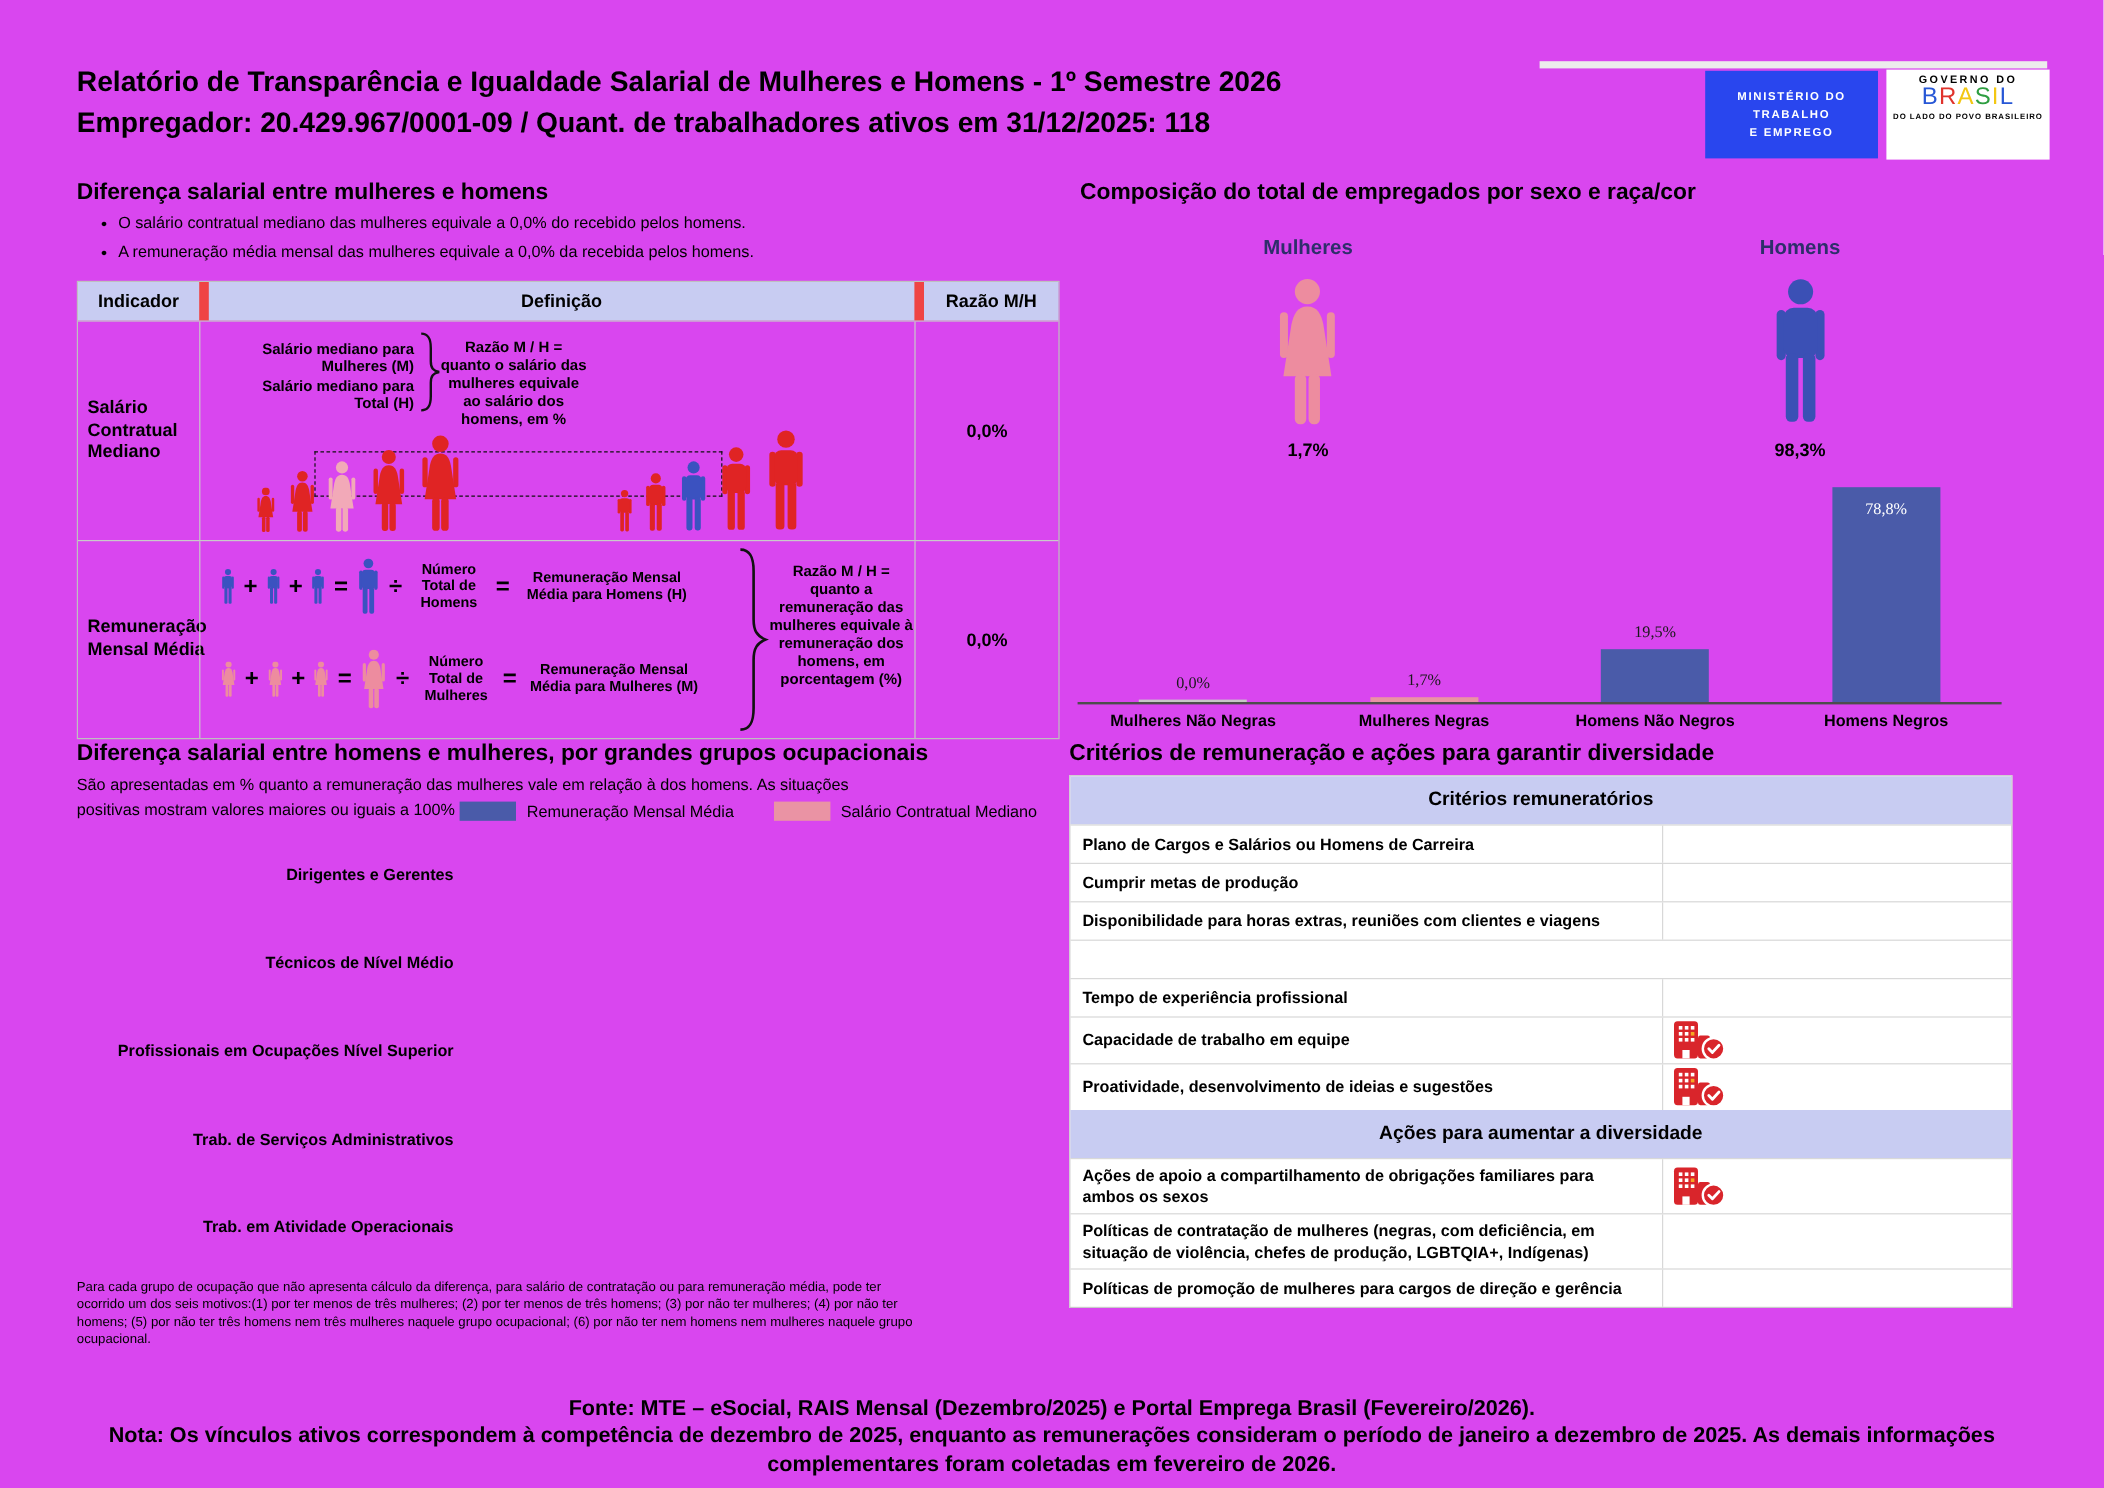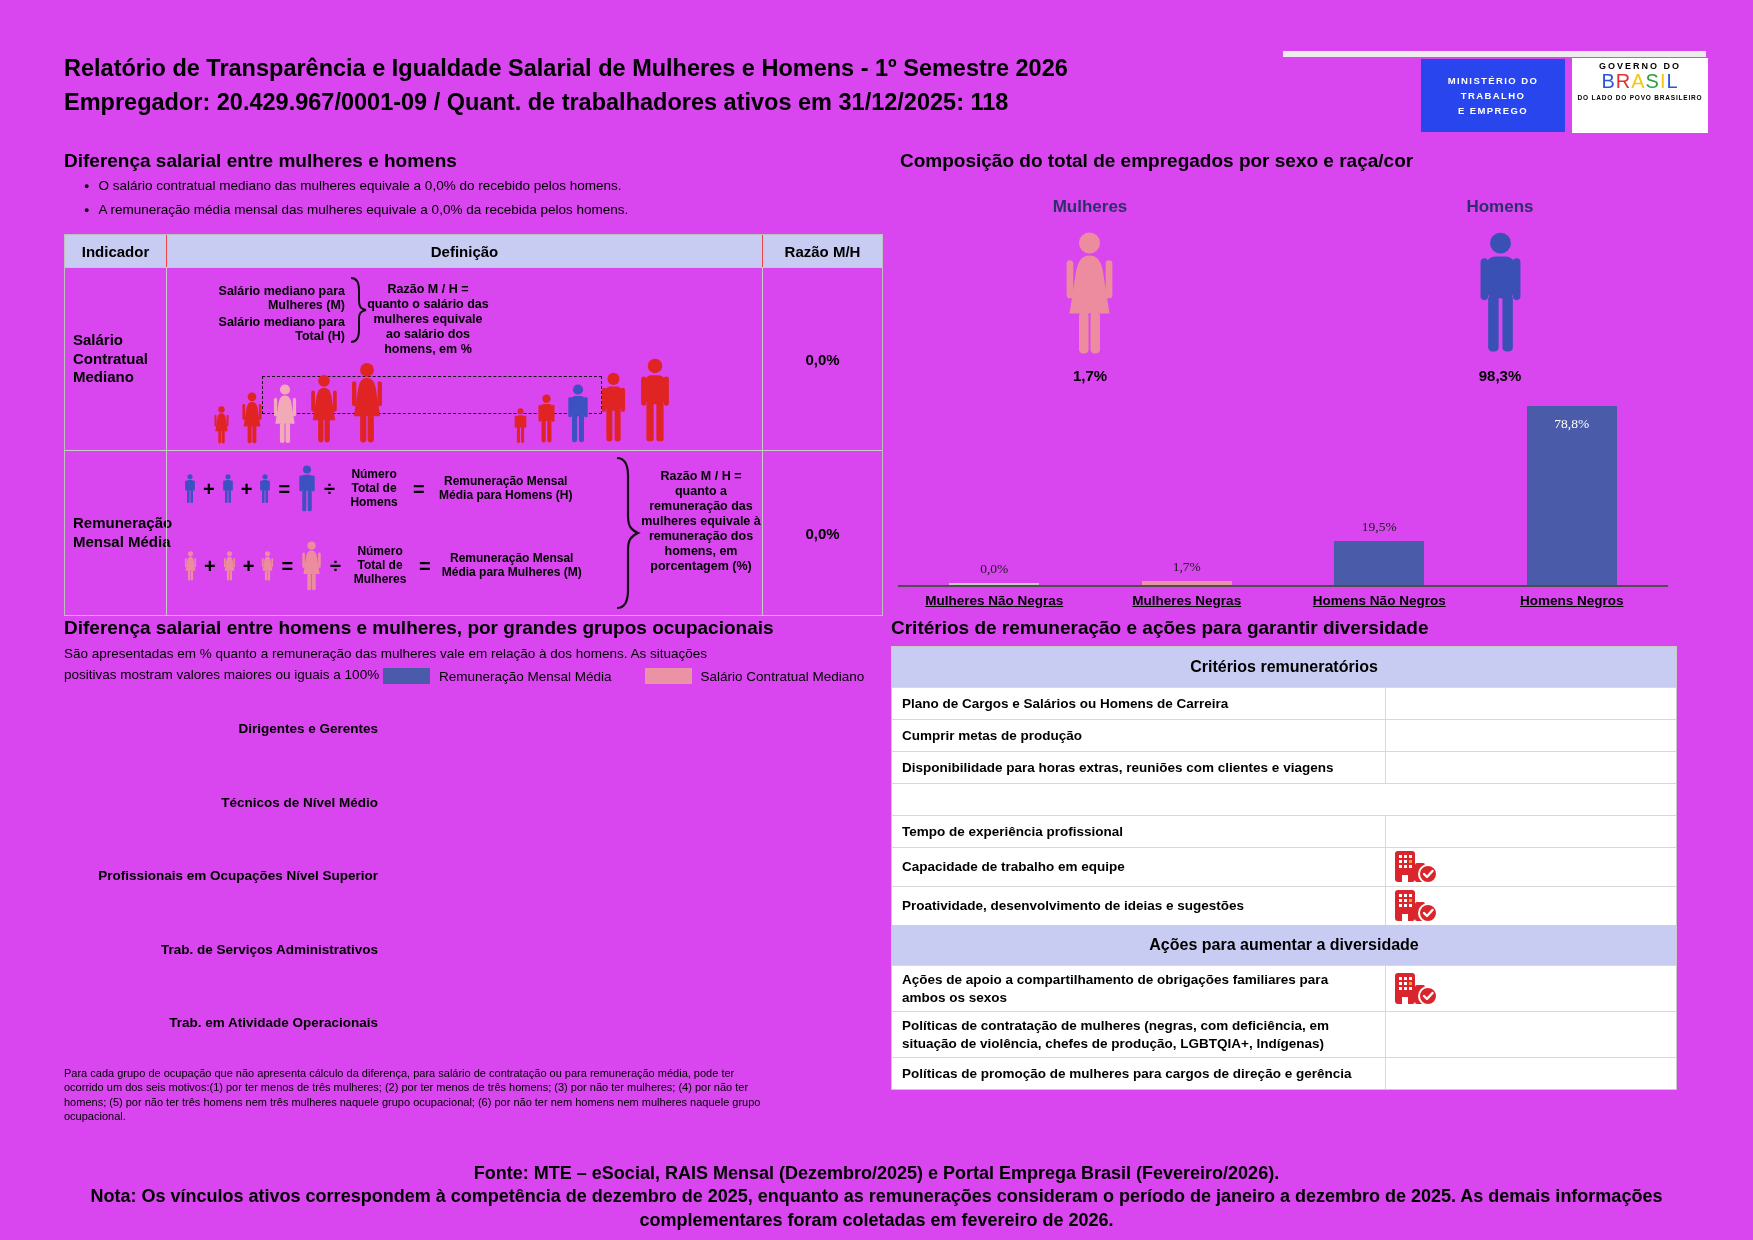--- a/index.html
+++ b/index.html
@@ -27,21 +27,21 @@
 
   
   .bullets { position:absolute; left:84px; top:178px; font-size:13.5px; }
   .bullet { display:flex; align-items:center; gap:9px; margin-bottom:9px; }
   .dot { font-size:9px; }
 
   
   .gap-table { position:absolute; left:64px; top:234px; width:819px; border:1px solid #BFBFBF; }
   .gt-head { display:flex; height:32px; background:#C8CCF2; }
   .gt-head > div { display:flex; align-items:center; justify-content:center; font-size:15px; font-weight:bold; }
-  .gt-head .c2,.gt-head .c3 { border-left:1px solid #ef4444; }
+  .gt-head .c2,.gt-head .c3 { border-left:8px solid #ef4444; }
   .c1 { width:101px; } .c2 { width:596px; } .c3 { flex:1; }
   .gt-row { display:flex; border-top:1px solid #C9C9C9; }
   .gt-row .cell { position:relative; }
   .gt-row .c2,.gt-row .c3 { border-left:1px solid #C9C9C9; }
   .row1 { height:183px; } .row2 { height:165px; }
   .ind-cell { display:flex; align-items:center; padding:8px; font-size:15px; font-weight:bold; line-height:1.25; }
   .ratio-cell { display:flex; align-items:center; justify-content:center; font-size:15px; font-weight:bold; }
 
   .r1-line { position:absolute; width:150px; left:28px; text-align:right; font-size:12.5px; font-weight:bold; }
   .r1-l1 { top:16px; } .r1-l2 { top:47px; }
@@ -72,21 +72,21 @@
   .sex-label { position:absolute; top:197px; width:140px; text-align:center; font-size:17px; font-weight:bold; color:#2E2E6B; }
   .sex-fig { position:absolute; top:231px; }
   .sex-pct { position:absolute; top:367px; width:140px; text-align:center; font-size:15px; font-weight:bold; }
   .bar-chart { position:absolute; left:898px; top:400px; width:770px; height:187px; border-bottom:2px solid #4d4d4d; display:flex; }
   .bar-col { flex:1; position:relative; }
   .bar { position:absolute; bottom:0; left:50%; transform:translateX(-50%); width:90px; }
   .bar-val { position:absolute; left:50%; transform:translateX(-50%); white-space:nowrap;
              font-family:"Liberation Serif", serif; font-size:13.5px; color:#1a1a1a; }
   .bar-val.inside { color:#fff; }
   .bar-cats { position:absolute; left:898px; top:593px; width:770px; display:flex; }
-  .bar-cat { flex:1; text-align:center; font-size:13.5px; font-weight:bold;text-decoration:underline; }
+  .bar-cat { flex:1; text-align:center; font-size:13.5px; font-weight:bold; }
 
   
   .crit-table { position:absolute; left:891px; top:646px; width:786px; border:1px solid #C9C9C9; background:#fff; }
   .crit-band { height:40px; background:#C8CCF2; display:flex; align-items:center; justify-content:center;
                font-size:16px; font-weight:bold; }
   .crit-row { display:flex; min-height:32px; border-top:1px solid #D8D8D8; }
   .crit-label { width:494px; border-right:1px solid #D8D8D8; padding:5px 10px; font-size:13.5px; font-weight:bold;
                 display:flex; align-items:center; line-height:1.3; }
   .crit-value { flex:1; display:flex; align-items:center; padding:2px 0 2px 8px; }
 

